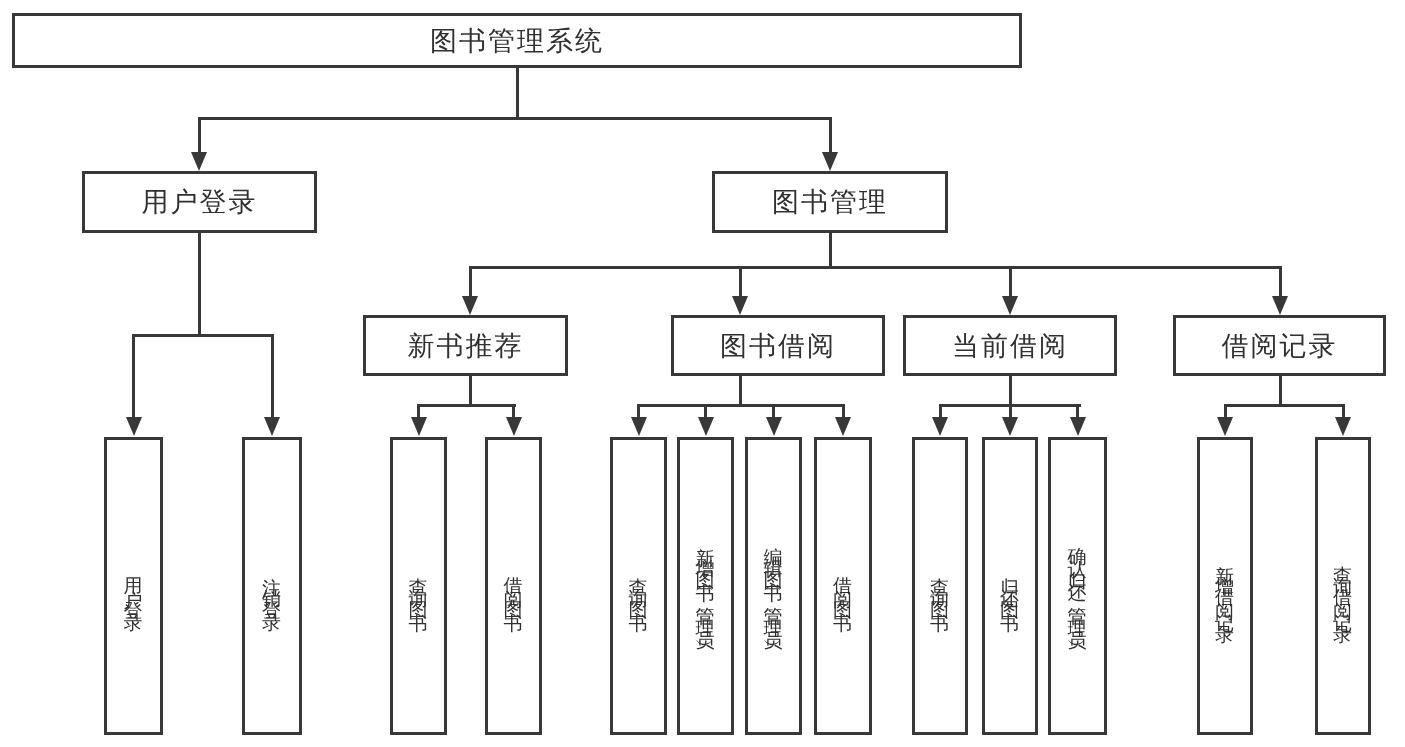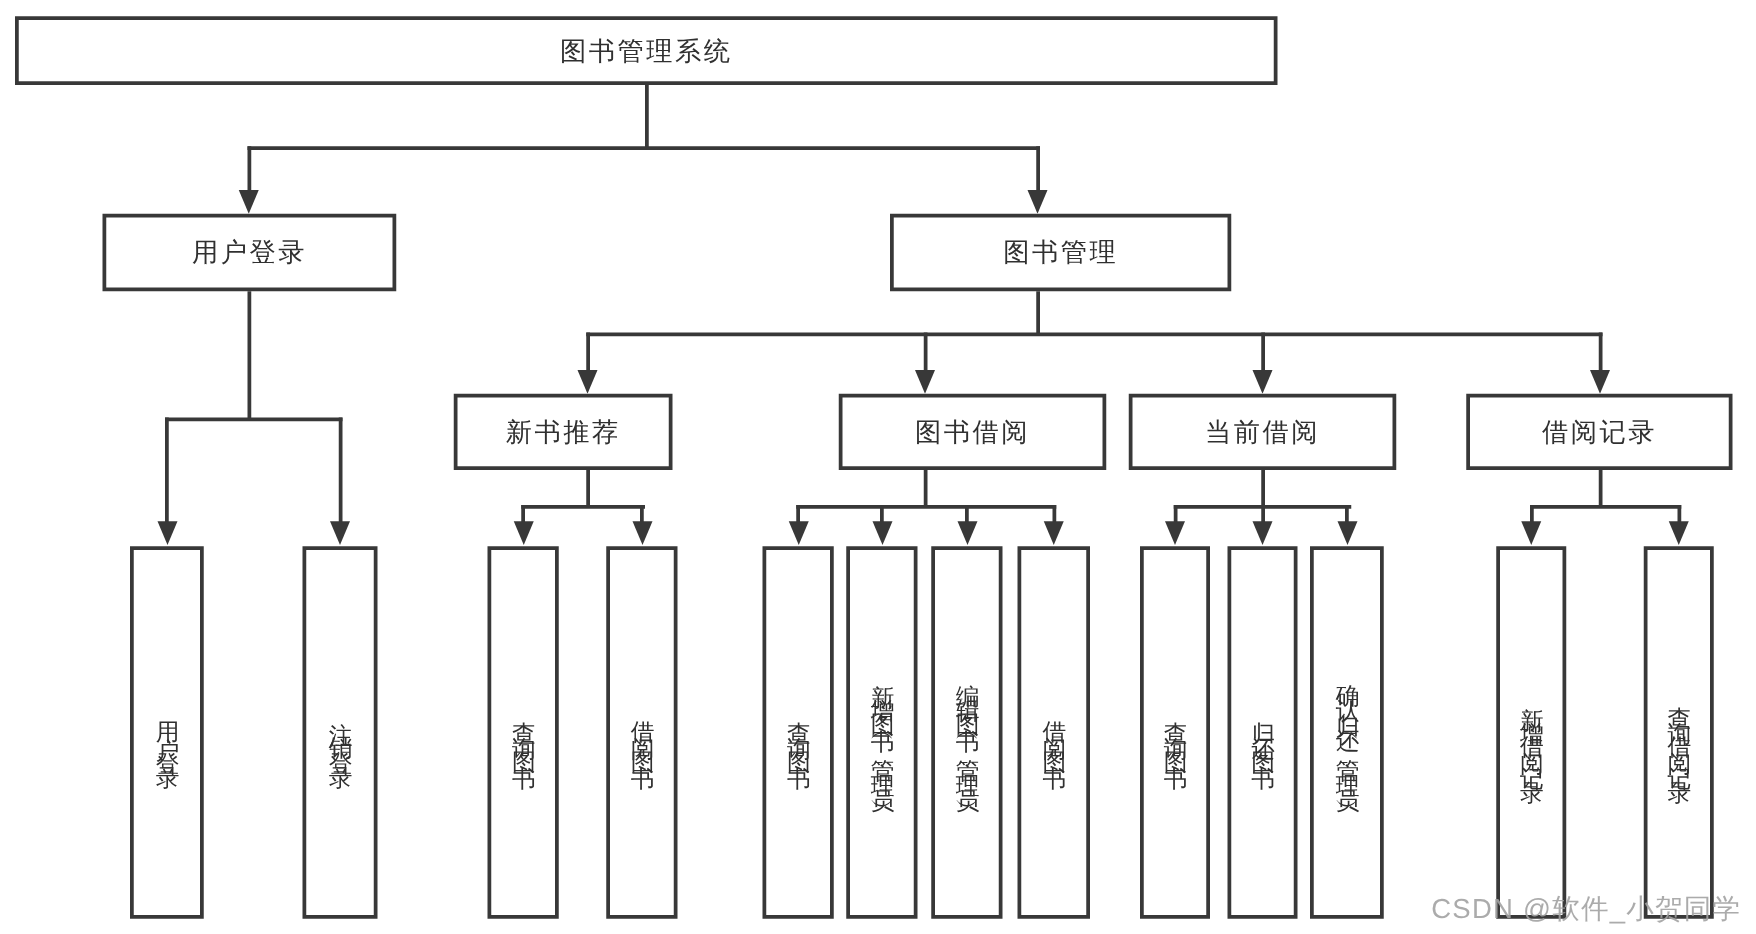--- a/index.html
+++ b/index.html
@@ -16,21 +16,21 @@
     position: absolute;
     box-sizing: border-box;
     background: #ffffff;
     border: 3px solid #383838;
     display: flex;
     align-items: center;
     justify-content: center;
     text-align: center;
   }
   .hlabel {
-    font-size: 21px;
+    font-size: 27px;
     letter-spacing: 2px;
     white-space: nowrap;
     font-family: Liberation Mono, monospace;
   }
   .vbox {
     position: absolute;
     box-sizing: border-box;
     background: #ffffff;
     border: 3px solid #383838;
     display: flex;
@@ -78,36 +78,36 @@
   <div class="vl" style="left:515.5px; top:68px; height:51px;"></div>
   <div class="hl" style="left:197.5px; top:117px; width:634px;"></div>
   <div class="vl" style="left:197.5px; top:117px; height:37px;"></div>
   <div class="arr" style="left:191px; top:152px;"></div>
   <div class="vl" style="left:828.5px; top:117px; height:37px;"></div>
   <div class="arr" style="left:822px; top:152px;"></div>
 
   <div class="box" style="left:82px; top:171px; width:235px; height:62px;">
     <span class="hlabel">用户登录</span>
   </div>
-  <div class="box" style="left:712px; top:171px; width:273px; height:62px;justify-content:center;">
+  <div class="box" style="left:712px; top:171px; width:236px; height:62px;justify-content:center;">
     <span class="hlabel">图书管理</span>
   </div>
 
   <div class="vl" style="left:828.5px; top:233px; height:35px;"></div>
   <div class="hl" style="left:468.5px; top:266px; width:813px;"></div>
   <div class="vl" style="left:468.5px; top:266px; height:30px;"></div>
   <div class="arr" style="left:462px; top:296px;"></div>
   <div class="vl" style="left:738.5px; top:266px; height:30px;"></div>
   <div class="arr" style="left:732px; top:296px;"></div>
   <div class="vl" style="left:1008.5px; top:266px; height:30px;"></div>
   <div class="arr" style="left:1002px; top:296px;"></div>
   <div class="vl" style="left:1278.5px; top:266px; height:30px;"></div>
   <div class="arr" style="left:1272px; top:296px;"></div>
 
-  <div class="box" style="left:363px; top:315px; width:175px; height:61px;">
+  <div class="box" style="left:363px; top:315px; width:205px; height:61px;">
     <span class="hlabel">新书推荐</span>
   </div>
   <div class="box" style="left:671px; top:315px; width:214px; height:61px;">
     <span class="hlabel">图书借阅</span>
   </div>
   <div class="box" style="left:1173px; top:315px; width:213px; height:61px;">
     <span class="hlabel">借阅记录</span>
   </div>
   <div class="box" style="left:903px; top:315px; width:214px; height:61px;">
     <span class="hlabel">当前借阅</span>
@@ -191,15 +191,14 @@
     <span class="vlabel">确认归还（管理员）</span>
   </div>
 
   <div class="vbox" style="left:1197px; top:437px; width:56px; height:298px;">
     <span class="vlabel">新增借阅记录</span>
   </div>
   <div class="vbox" style="left:1315px; top:437px; width:56px; height:298px;">
     <span class="vlabel">查询借阅记录</span>
   </div>
 
-  <div id="watermark">CSDN @软件_小贺同学</div>
 
 </div>
 
 </body></html>

